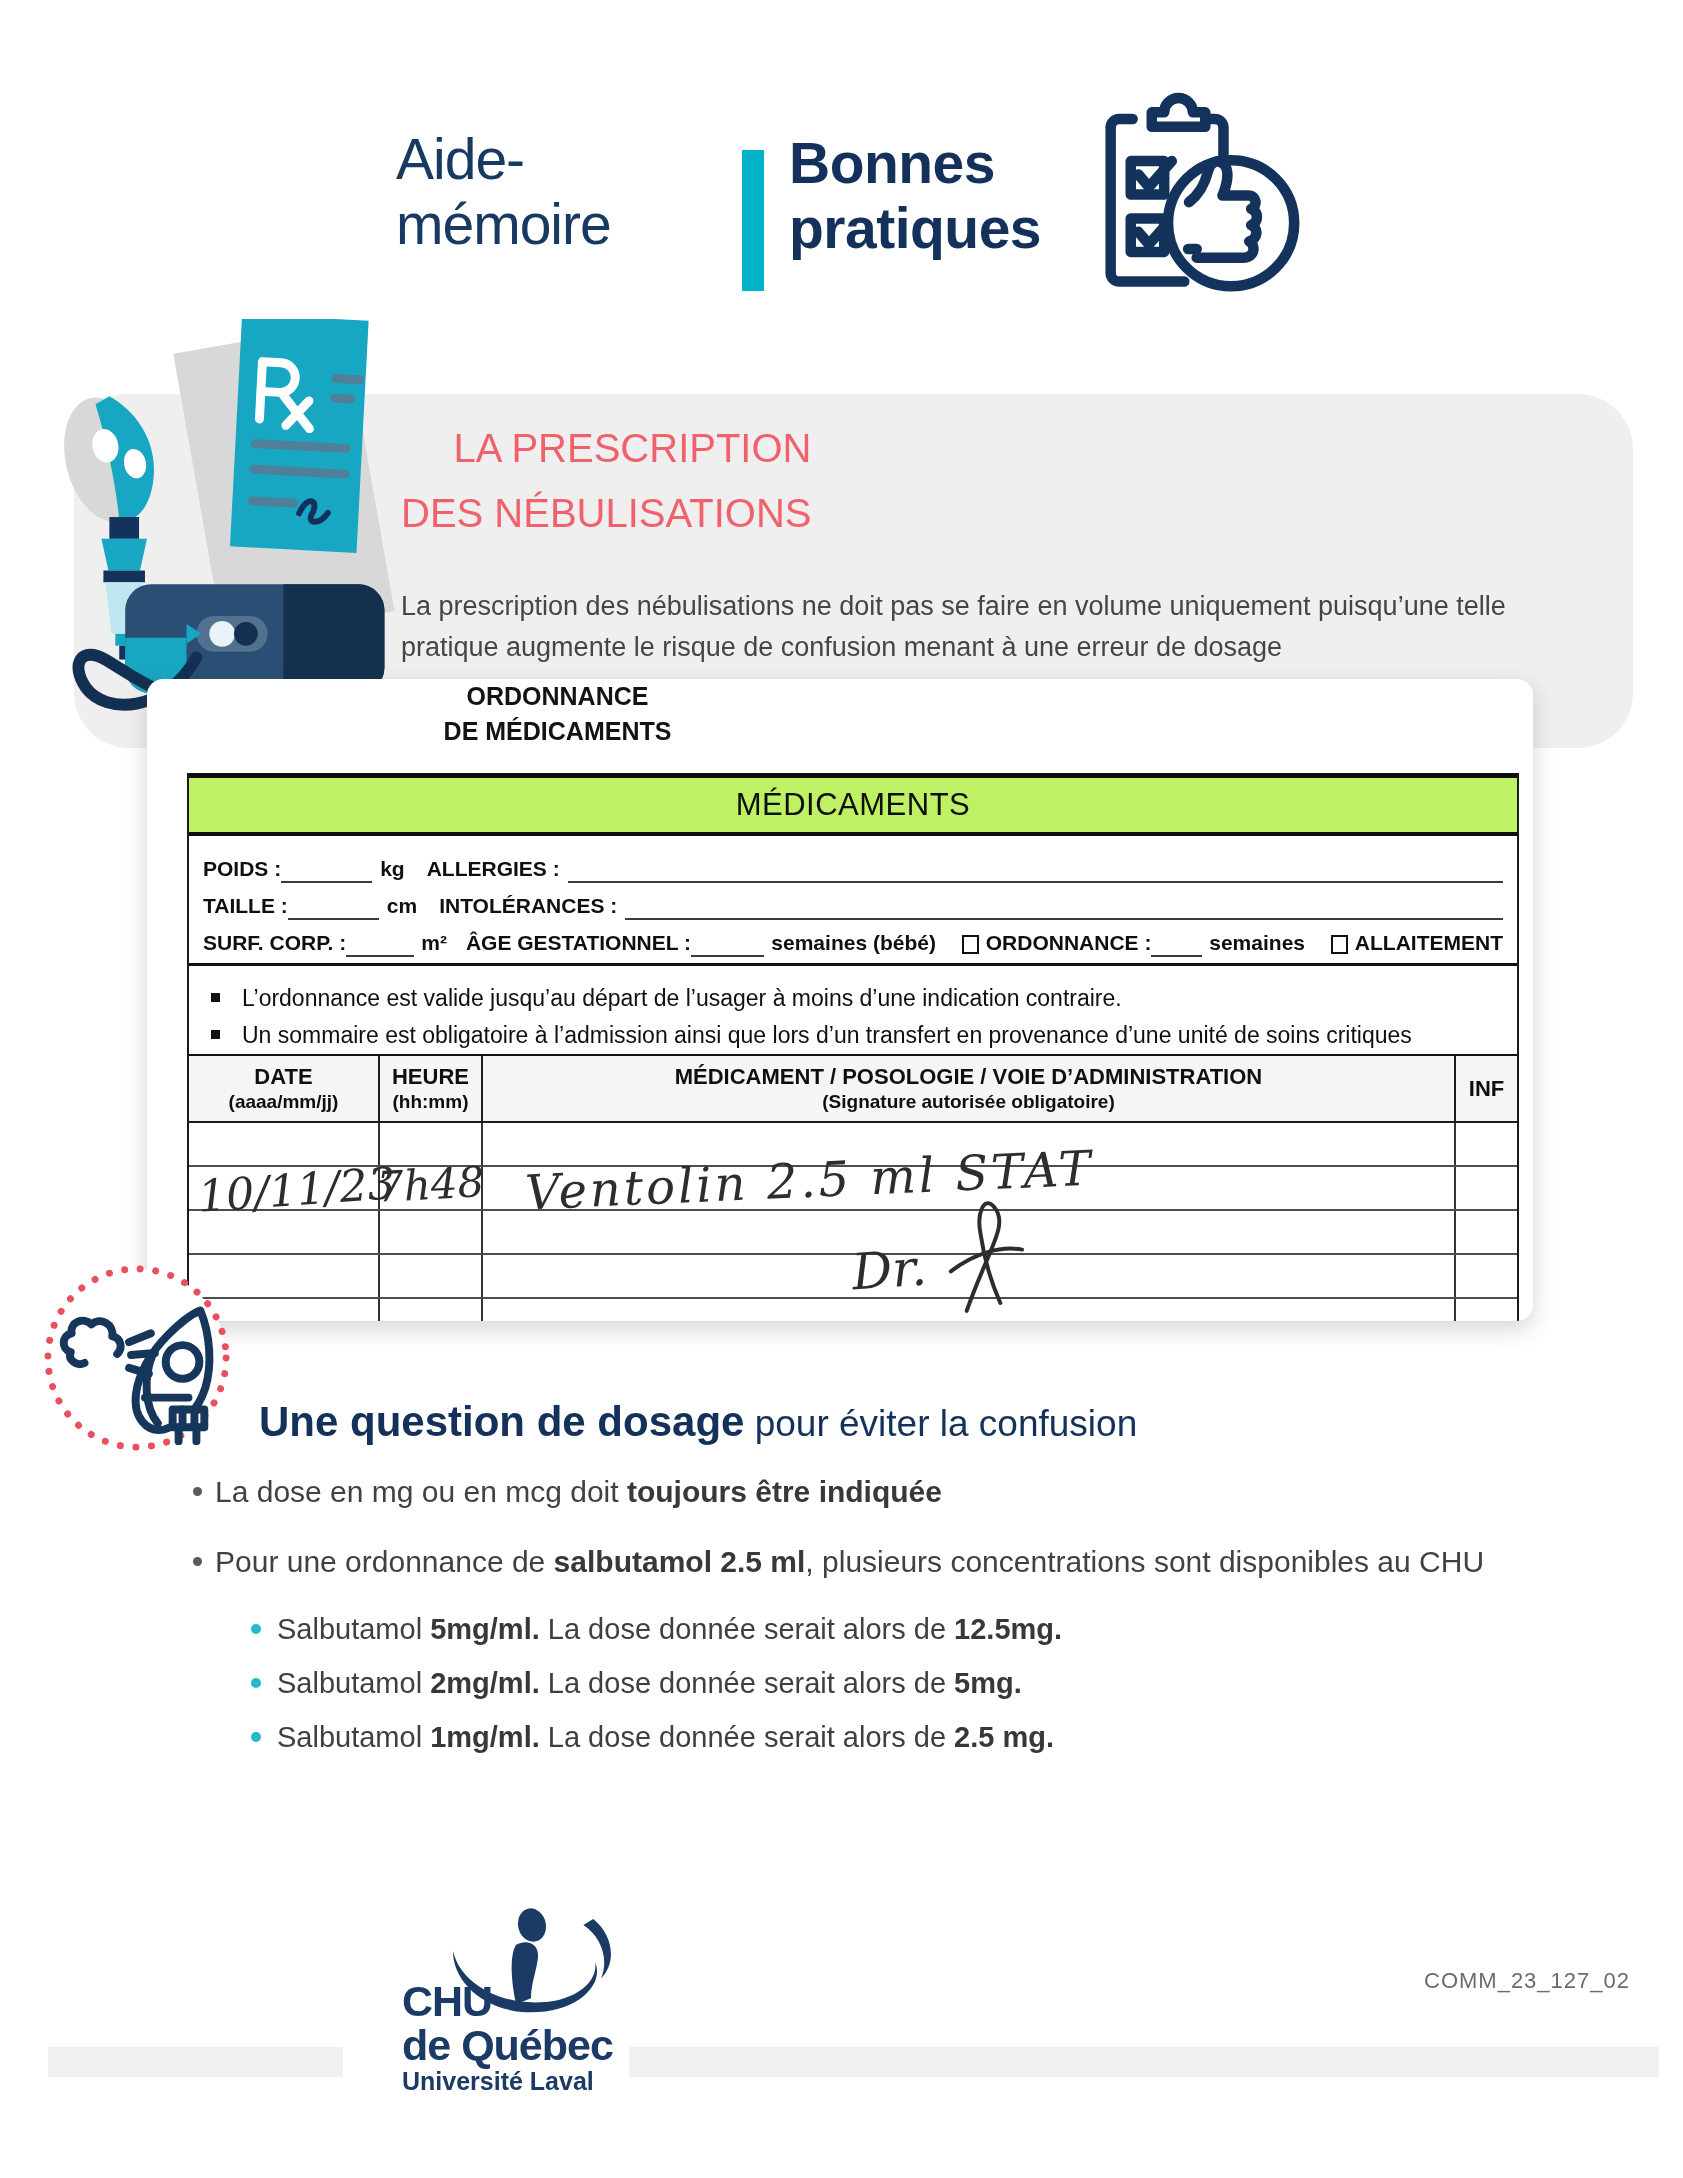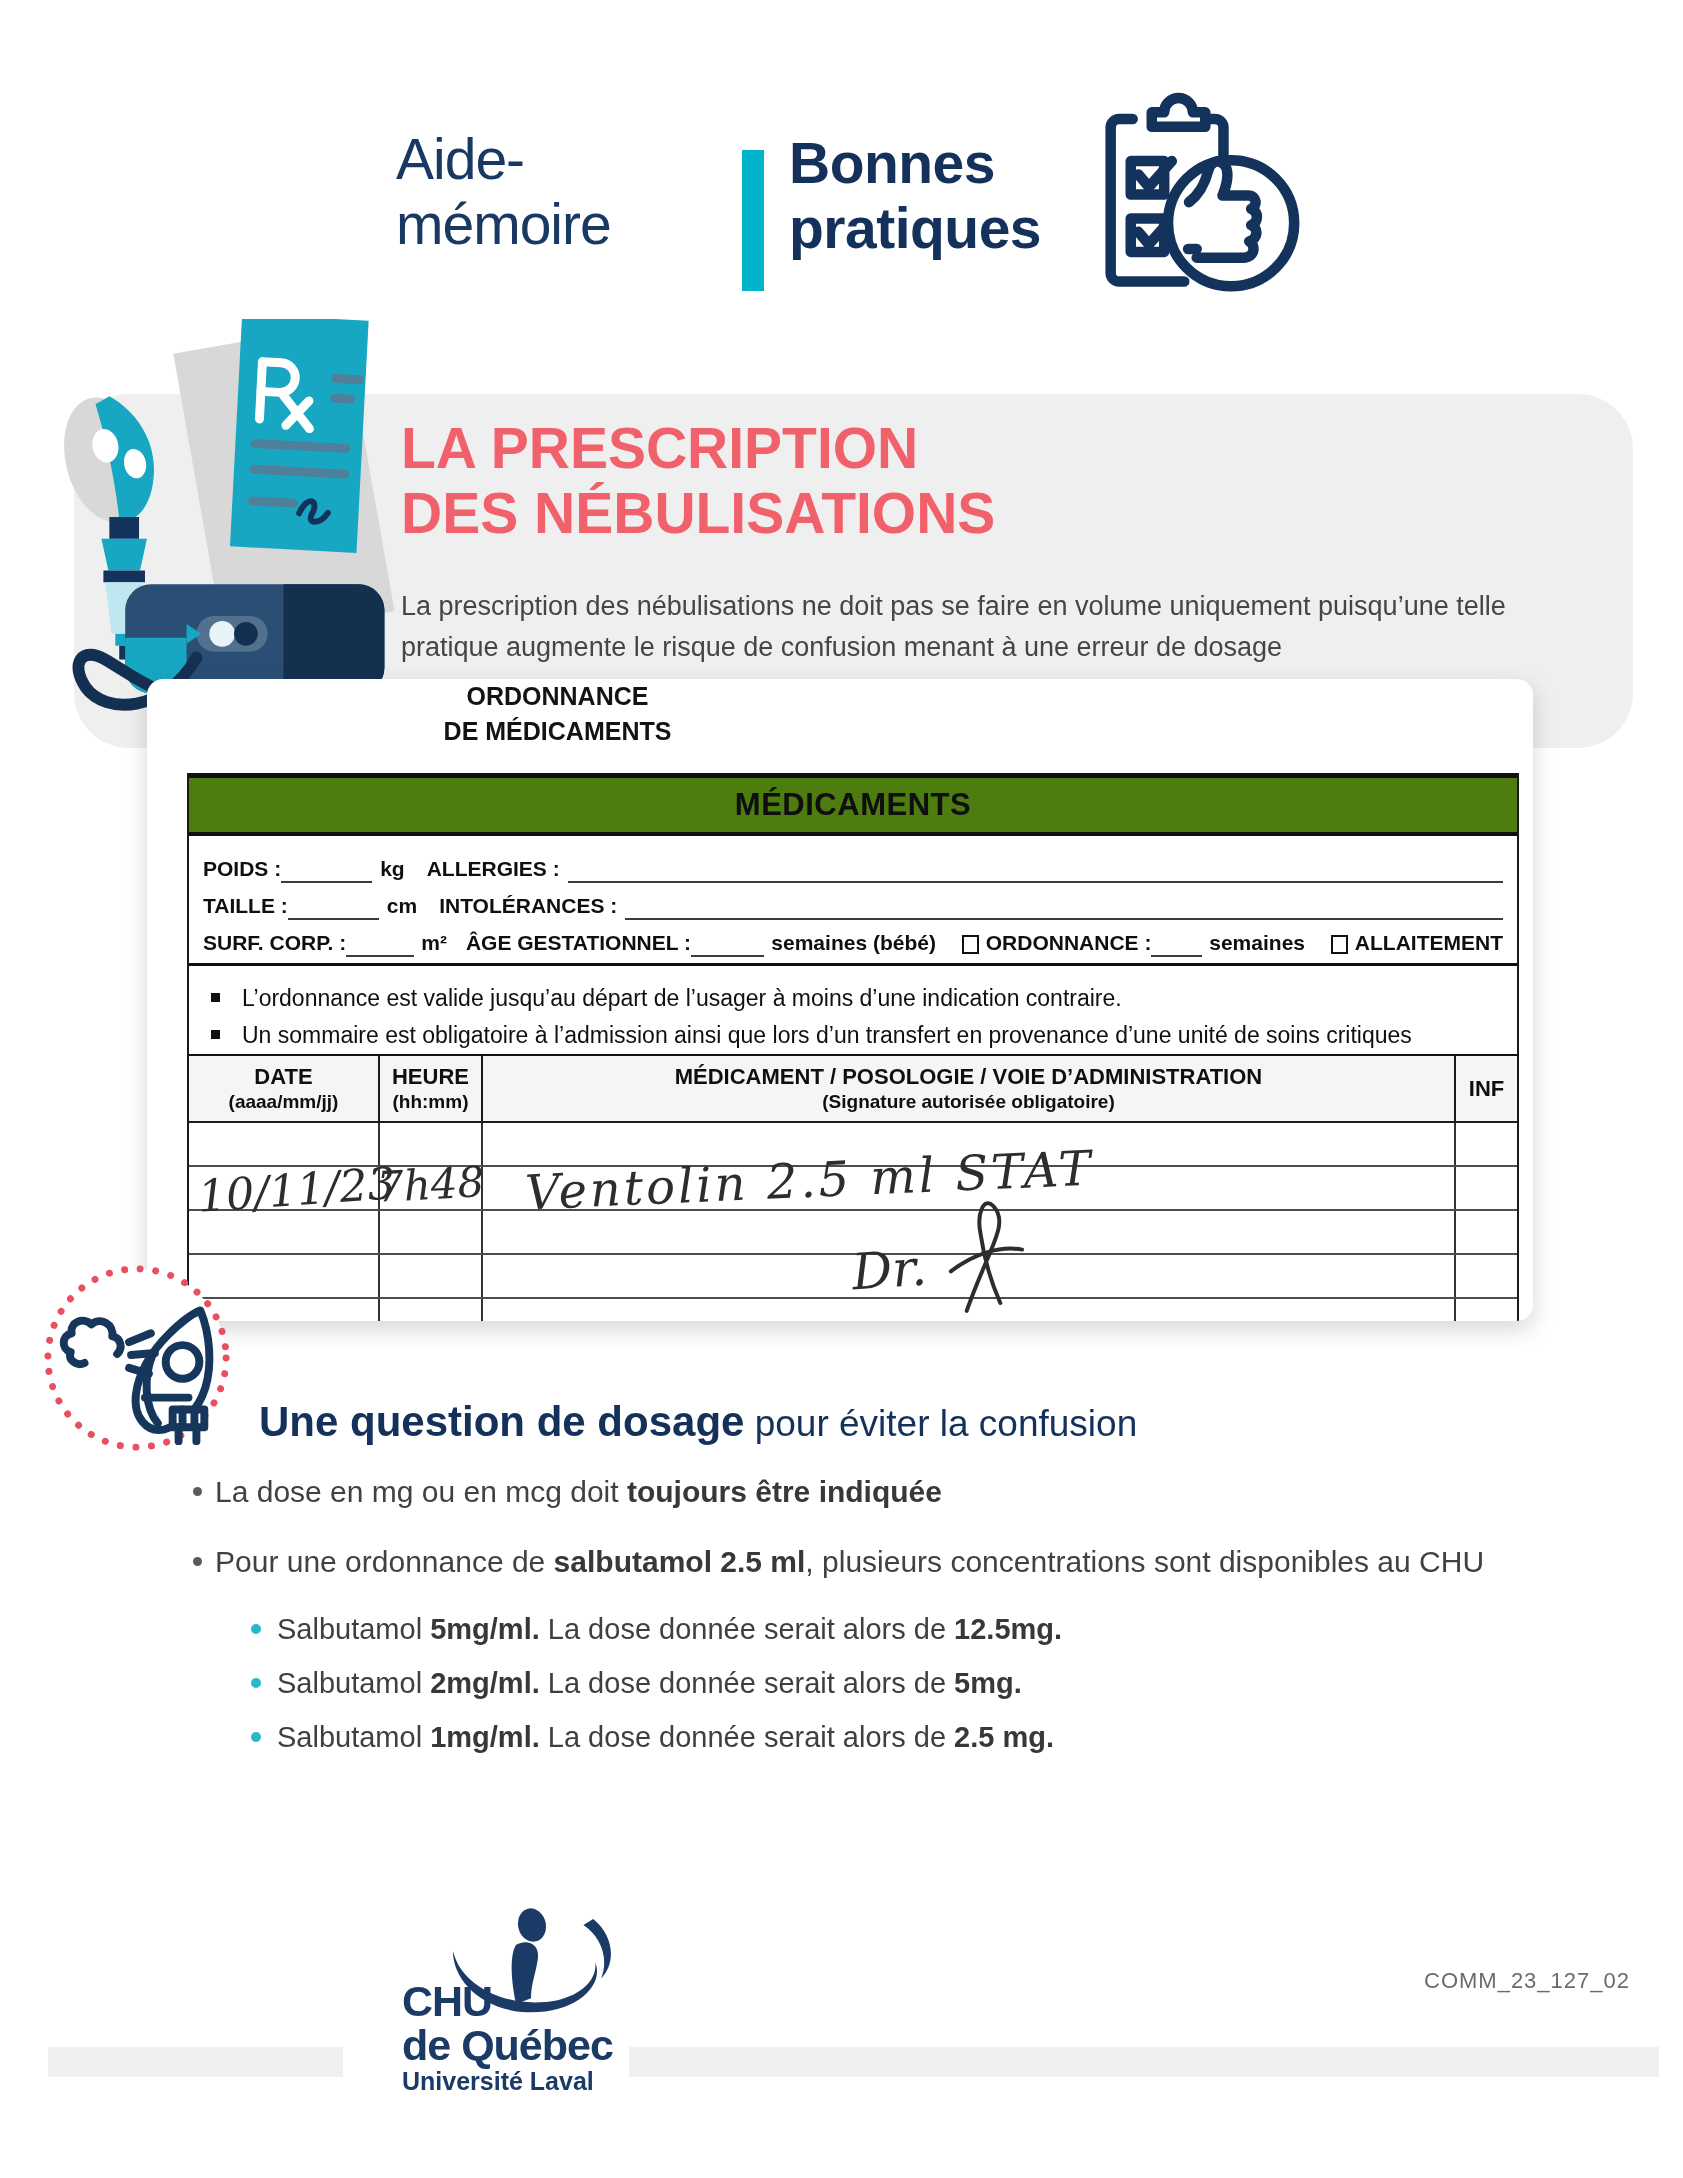--- a/index.html
+++ b/index.html
@@ -10,32 +10,32 @@
   }
   .abs { position:absolute; }
 
   
   .brand { left:396px; top:127px; font-size:57px; line-height:65px; color:#173962; letter-spacing:-1px; }
   .divider-bar { left:742px; top:150px; width:22px; height:141px; background:#00b3ca; }
   .badge { left:789px; top:131px; font-size:57px; line-height:65px; font-weight:700; color:#13315a; letter-spacing:-0.5px; }
 
   
   .gray-band { left:74px; top:394px; width:1559px; height:354px; background:#efeff0; border-radius:55px; }
-  .intro-title { left:401px; top:416px; font-size:57px; line-height:65px; font-weight:700; color:#f0616c; letter-spacing:0; }
+  .intro-title { left:401px; top:416px; font-size:40px; line-height:65px; font-weight:400; color:#f0616c; letter-spacing:0;text-align:right; }
   .intro-body { left:401px; top:586px; width:1168px; font-size:27px; line-height:41px; color:#454545; }
 
   
   .card { left:147px; top:679px; width:1386px; height:642px; background:#ffffff; border-radius:16px;
           box-shadow:0 8px 22px rgba(70,70,70,.22); overflow:hidden; }
   .ord-header { left:282px; top:0; width:257px; text-align:center; font-size:25px; line-height:35px;
                 font-weight:700; color:#131313; }
   .form-box { left:40px; top:94px; width:1332px; height:554px;
               border-left:2px solid #1a1a1a; border-right:2px solid #1a1a1a; }
-  .med-bar { border-top:5px solid #0f0f0f; border-bottom:4px solid #0f0f0f; background:#4d7c0f;
-             height:63px; text-align:center; font-size:31px; font-weight:700; color:#0f0f0f;
+  .med-bar { border-top:5px solid #0f0f0f; border-bottom:4px solid #0f0f0f; background:#bef264;
+             height:63px; text-align:center; font-size:31px; font-weight:400; color:#0f0f0f;
              line-height:54px; letter-spacing:0.5px; }
   .fields { border-bottom:3px solid #111; padding:10px 14px 6px 14px; }
   .frow { display:flex; align-items:flex-end; height:37px; font-size:21px; font-weight:700; color:#0f0f0f; white-space:nowrap; }
   .frow .lbl { padding-bottom:2px; }
   .blank { display:inline-block; border-bottom:2px solid #3c3c3c; height:22px; }
   .blank.grow { flex:1; }
   .gap8 { width:8px; } .gap22 { width:22px; } .gap30 { width:30px; }
   .cbx { display:inline-block; width:19px; height:19px; border:2.5px solid #111; background:#fff; margin:0 7px 3px 0; align-self:flex-end; }
 
   .directives { padding:8px 14px 6px 14px; color:#101010; }

